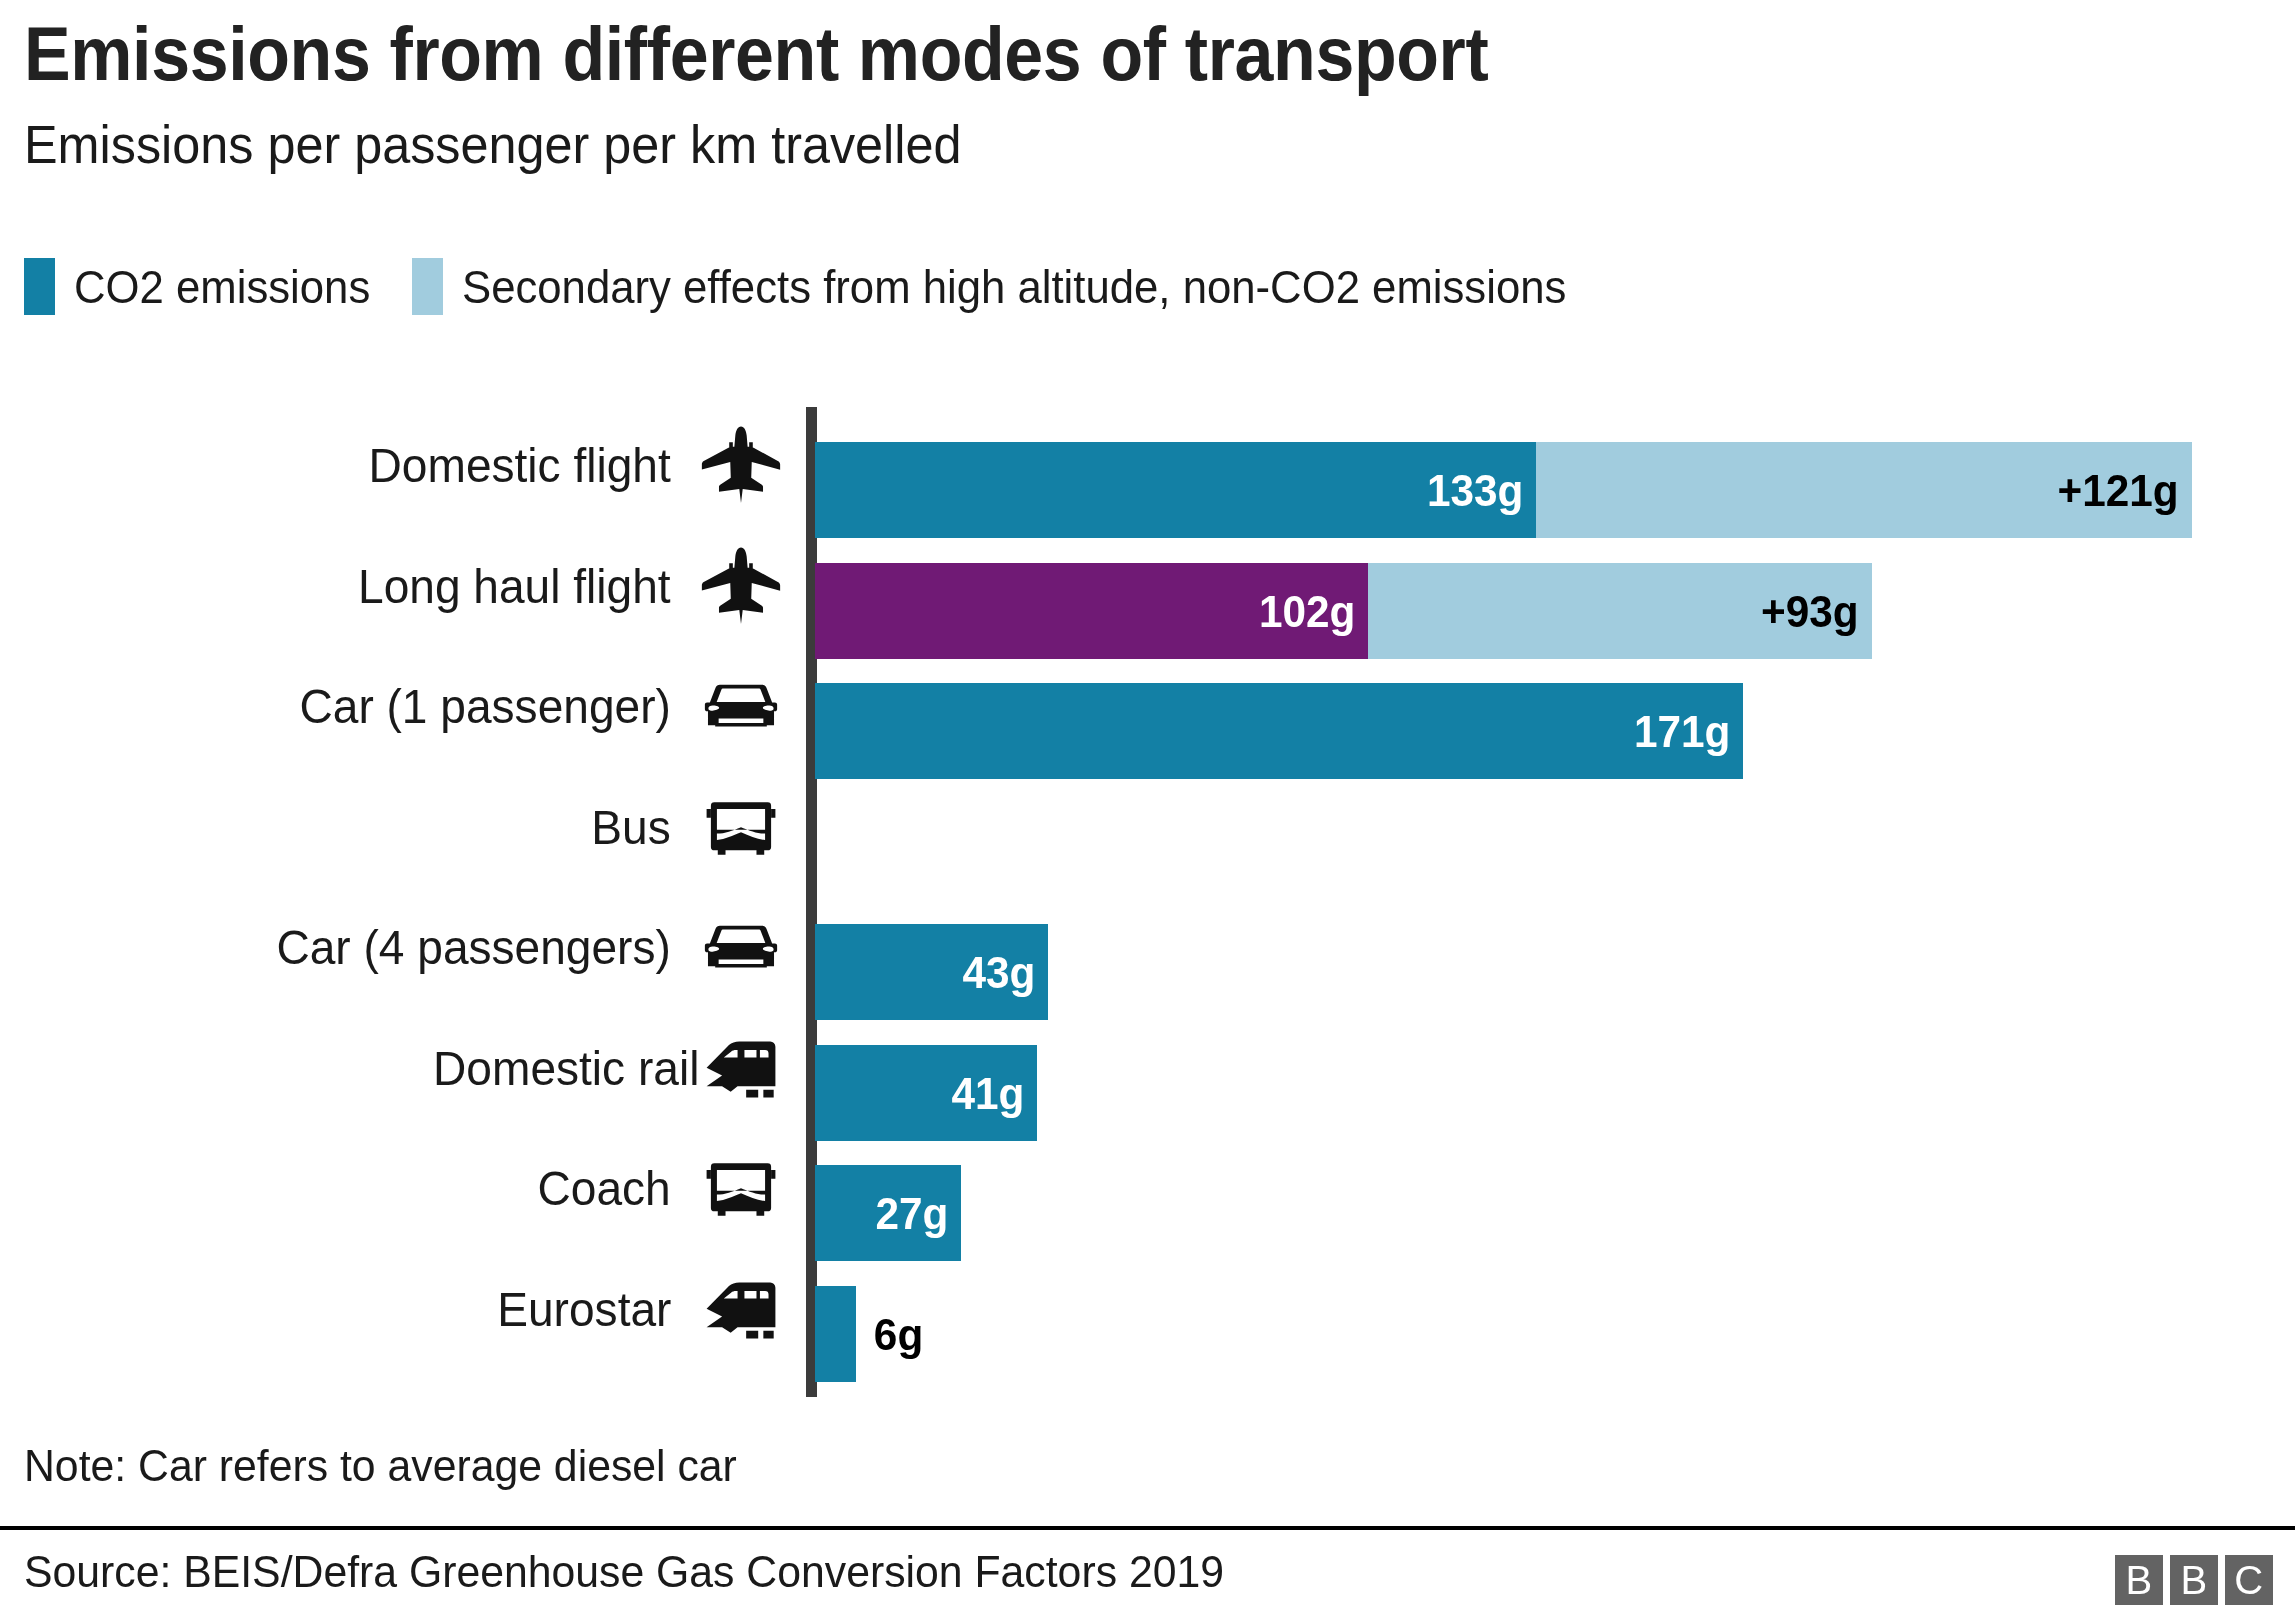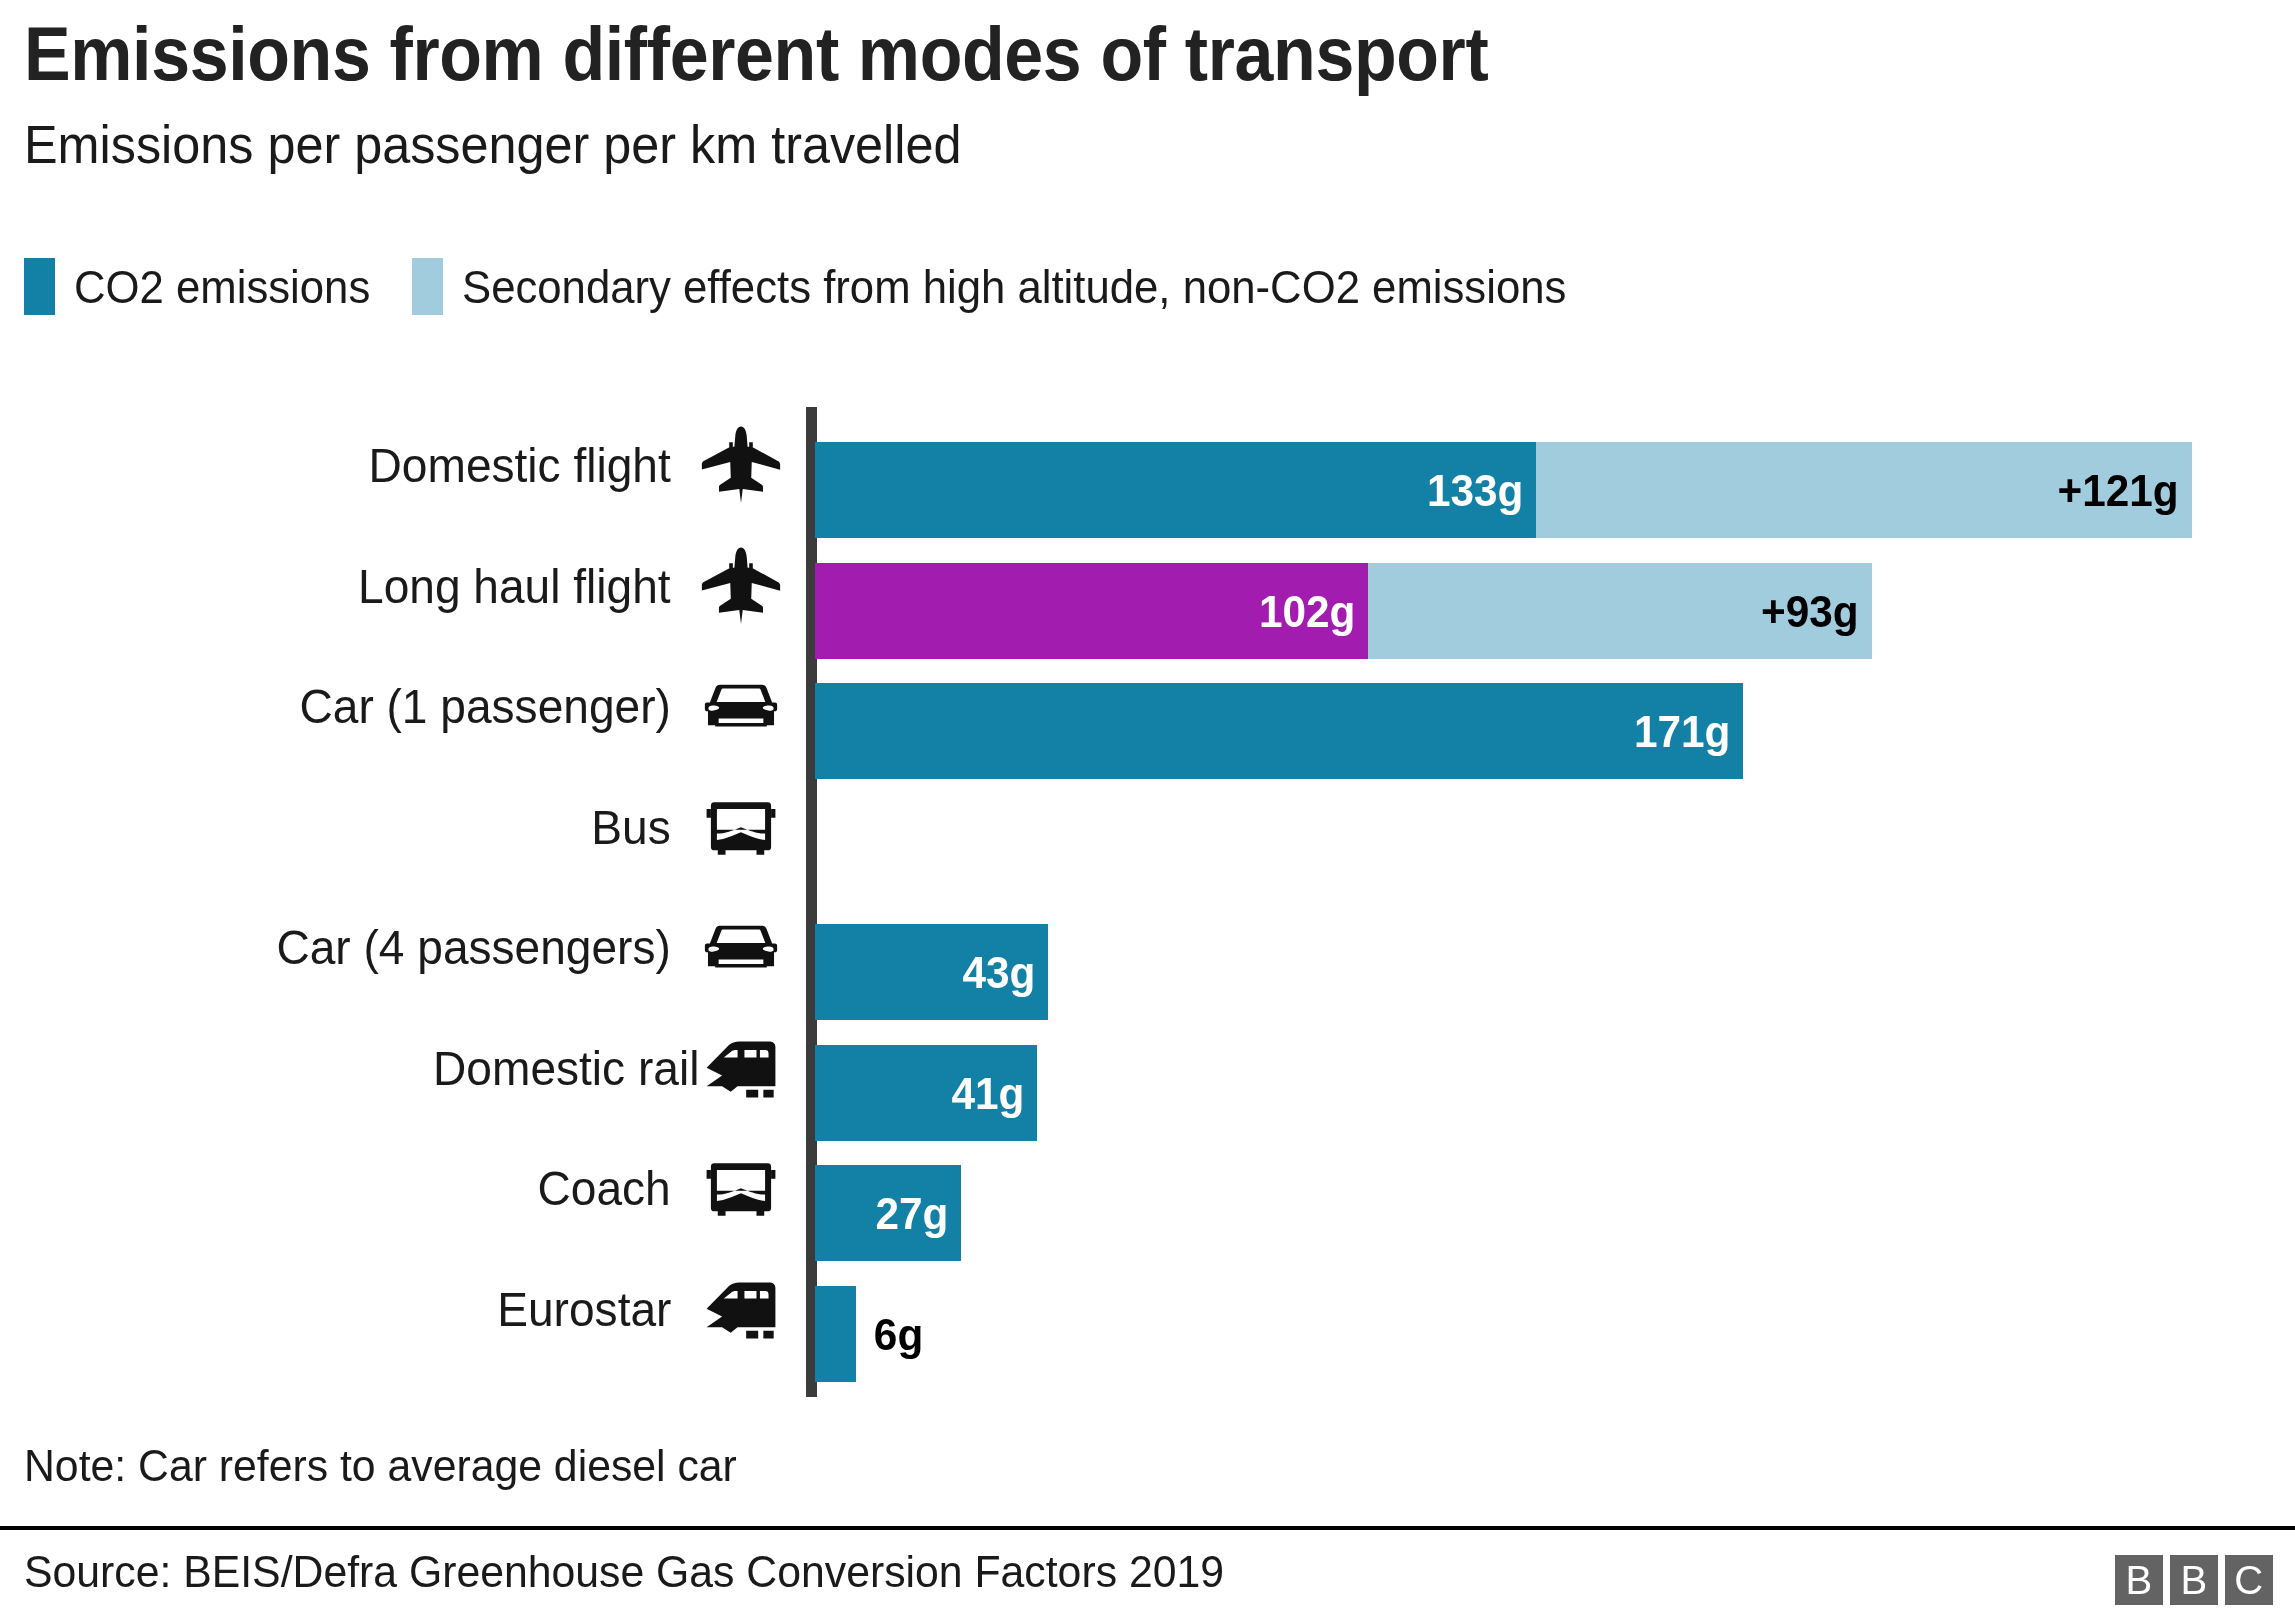--- a/index.html
+++ b/index.html
@@ -253,21 +253,21 @@
           </div>
         </div>
         <div class="row" style="top: 121px;">
           <div class="row-label">Long haul flight</div>
           <div class="row-icon">
             <svg width="86" height="86" viewBox="0 0 100 100" aria-hidden="true">
               <path fill="#111" d="M50 4c3.6 0 6 4.6 6.6 10.6l1.1 12.9 1.8.2v-5.3h4.2v6.2l.9.2 28.7 15.6c1.4.8 2.2 2.2 2.2 3.8v6.1l-33-8.9-.6 18.3 12.3 8.1c.9.6 1.4 1.6 1.4 2.6v5.5L52 76.8l-2 16.1-2-16.1-23.6 3.1v-5.5c0-1 .5-2 1.4-2.6L38.1 63.6l-.6-18.3-33 8.9v-6.1c0-1.6.8-3 2.2-3.8L35.4 28.8l.9-.2v-6.2h4.2v5.3l1.8-.2 1.1-12.9C44 8.6 46.4 4 50 4z"></path>
             </svg>
           </div>
           <div class="bars">
-            <div class="seg seg-primary" style="width: 553px; background: #a21caf;">
+            <div class="seg seg-primary" style="width: 553px; background: #701a75;">
               <span class="seg-value val-light">102g</span>
             </div>
             <div class="seg seg-secondary" style="width: 504px; background: rgb(161, 204, 222);">
               <span class="seg-value val-dark">+93g</span>
             </div>
           </div>
         </div>
         <div class="row" style="top: 241px;">
           <div class="row-label">Car (1 passenger)</div>
           <div class="row-icon">

